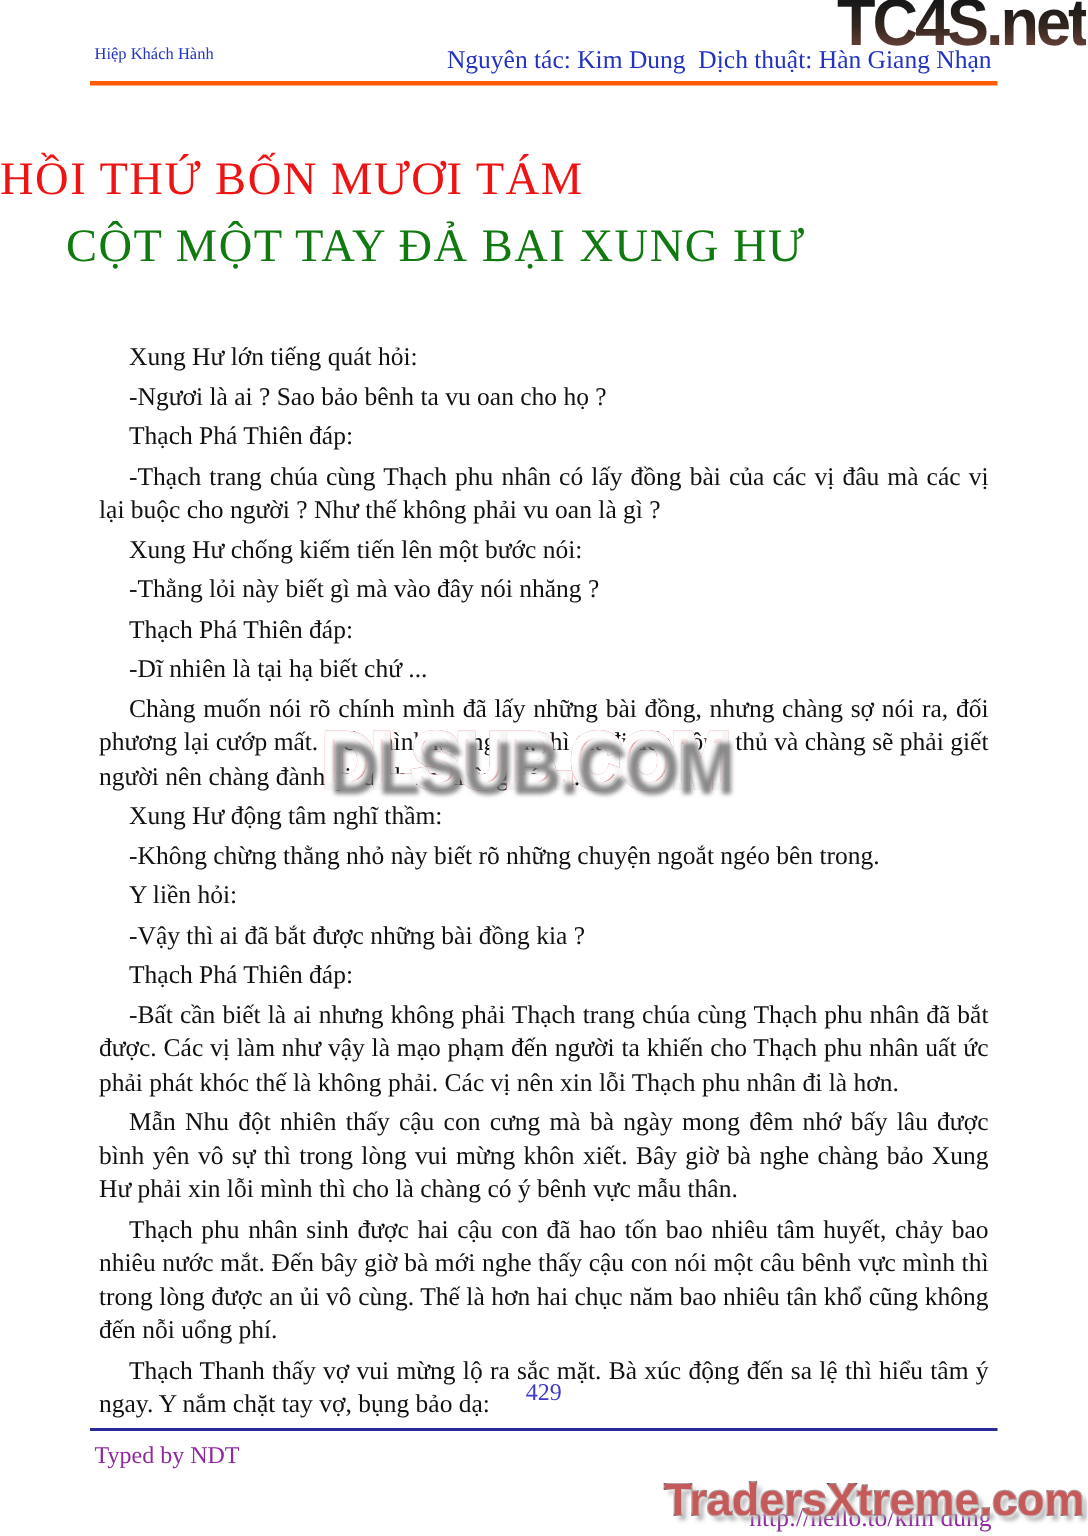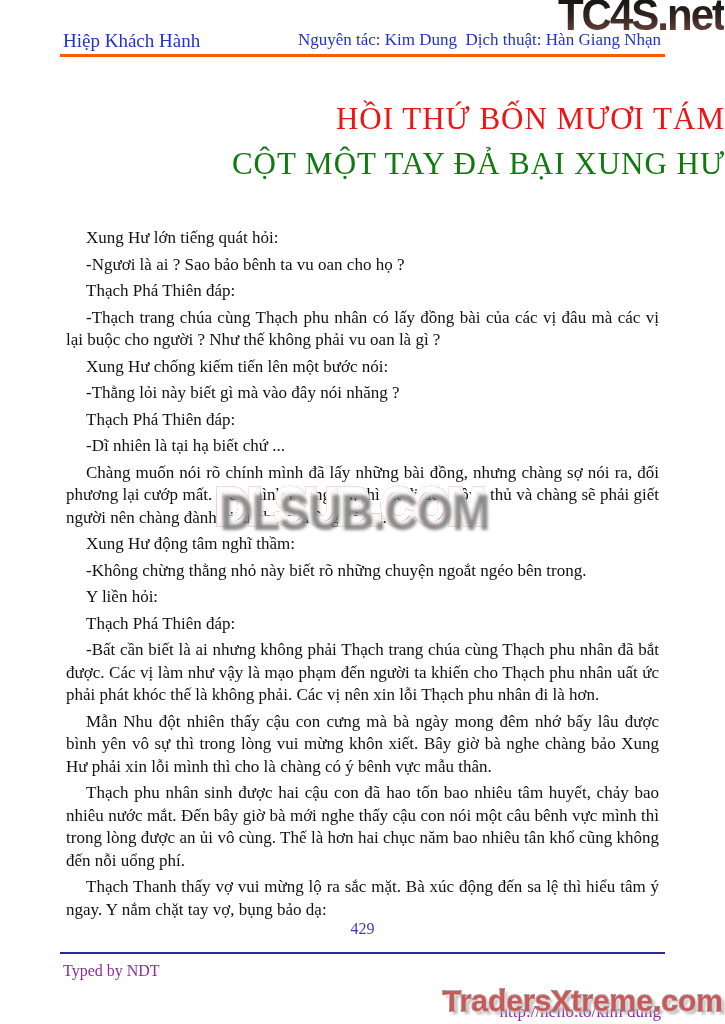--- a/index.html
+++ b/index.html
@@ -7,32 +7,32 @@
     --title-green:#107a10; --body-black:#111111; --page-number-blue:#3a3ac8;
     --footer-rule-navy:#2a2a9a; --footer-purple:#8e2a9e; --watermark-red:#c41414;
     --traders-red:#c45a5a; --logo-dark:#2a2220;
   }
   html,body{margin:0;padding:0;}
   .page{
     position:relative; width:725px; height:1024px; background:#ffffff;
     overflow:hidden; font-family:"Liberation Serif", serif; color:var(--body-black);
   }
   
-  .header-left{position:absolute; left:63px; top:30px; font-size:19px; color:var(--header-blue);}
+  .header-left{position:absolute; left:63px; top:30px; font-size:11px; color:var(--header-blue);}
   .header-right{position:absolute; right:64px; top:30px; font-size:17px; color:var(--header-blue); white-space:pre;}
   .header-rule{position:absolute; left:60px; top:54px; width:605px; height:3px; background:var(--rule-orange);}
   .site-logo{
     position:absolute; top:-6px; right:1px; font-family:"Liberation Sans",sans-serif;
     font-weight:900; font-size:42px; letter-spacing:-2px; line-height:1;
     background:linear-gradient(180deg,#181818 20%,#33261f 55%,#7a4a42 100%);
     -webkit-background-clip:text; background-clip:text; color:transparent;
     transform:scaleY(1.05);
   }
   
-  .title-block{position:absolute; left:0; top:96px; width:725px; text-align:right; letter-spacing:1px;}
+  .title-block{position:absolute; left:0; top:96px; width:725px; text-align:left; letter-spacing:1px;}
   .title-line{font-size:31px; line-height:45px; font-family:"Liberation Serif",serif;}
   .title-line.red{color:var(--title-red);}
   .title-line.green{color:var(--title-green);padding-left:44px;}
   
   .body-text{
     position:absolute; left:62px; top:223px; width:601px;
     font-size:17px; line-height:22.5px; text-align:justify;
   }
   .body-text p{margin:4px; text-indent:20px;}
   
@@ -80,20 +80,21 @@
       <p>Thạch Phá Thiên đáp:</p>
       <p>-Thạch trang chúa cùng Thạch phu nhân có lấy đồng bài của các vị đâu mà các vị lại buộc cho người ? Như thế không phải vu oan là gì ?</p>
       <p>Xung Hư chống kiếm tiến lên một bước nói:</p>
       <p>-Thằng lỏi này biết gì mà vào đây nói nhăng ?</p>
       <p>Thạch Phá Thiên đáp:</p>
       <p>-Dĩ nhiên là tại hạ biết chứ ...</p>
       <p>Chàng muốn nói rõ chính mình đã lấy những bài đồng, nhưng chàng sợ nói ra, đối phương lại cướp mất. Nếu mình không trả, thì tất đi đến động thủ và chàng sẽ phải giết người nên chàng đành giấu nhẹm không nói ra.</p>
       <p>Xung Hư động tâm nghĩ thầm:</p>
       <p>-Không chừng thằng nhỏ này biết rõ những chuyện ngoắt ngéo bên trong.</p>
       <p>Y liền hỏi:</p>
+      <p>-Vậy thì ai đã bắt được những bài đồng kia ?</p>
       <p>Thạch Phá Thiên đáp:</p>
       <p>-Bất cần biết là ai nhưng không phải Thạch trang chúa cùng Thạch phu nhân đã bắt được. Các vị làm như vậy là mạo phạm đến người ta khiến cho Thạch phu nhân uất ức phải phát khóc thế là không phải. Các vị nên xin lỗi Thạch phu nhân đi là hơn.</p>
       <p>Mẫn Nhu đột nhiên thấy cậu con cưng mà bà ngày mong đêm nhớ bấy lâu được bình yên vô sự thì trong lòng vui mừng khôn xiết. Bây giờ bà nghe chàng bảo Xung Hư phải xin lỗi mình thì cho là chàng có ý bênh vực mẫu thân.</p>
       <p>Thạch phu nhân sinh được hai cậu con đã hao tốn bao nhiêu tâm huyết, chảy bao nhiêu nước mắt. Đến bây giờ bà mới nghe thấy cậu con nói một câu bênh vực mình thì trong lòng được an ủi vô cùng. Thế là hơn hai chục năm bao nhiêu tân khổ cũng không đến nỗi uổng phí.</p>
       <p>Thạch Thanh thấy vợ vui mừng lộ ra sắc mặt. Bà xúc động đến sa lệ thì hiểu tâm ý ngay. Y nắm chặt tay vợ, bụng bảo dạ:</p>
     </div>
 
   <div class="watermark">DLSUB.COM</div>
 
   <div class="page-number">429</div>

